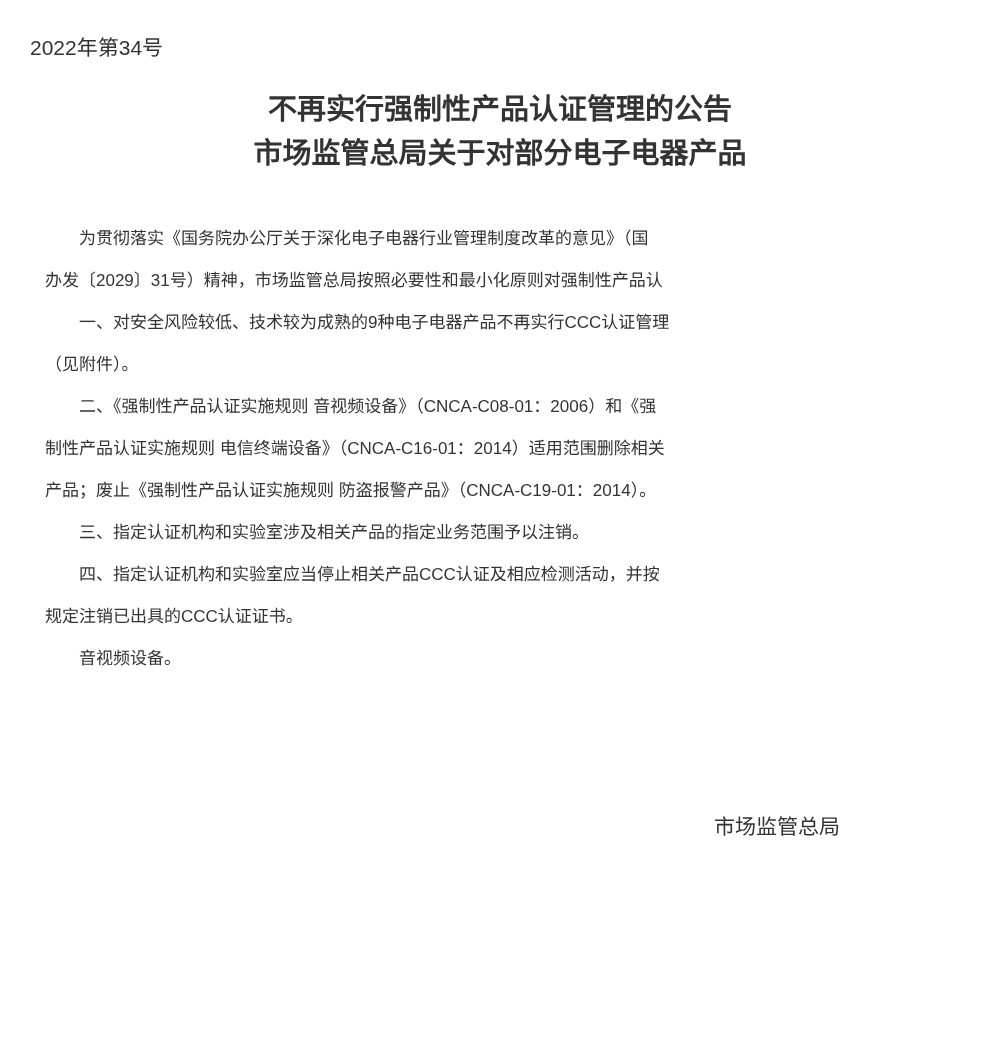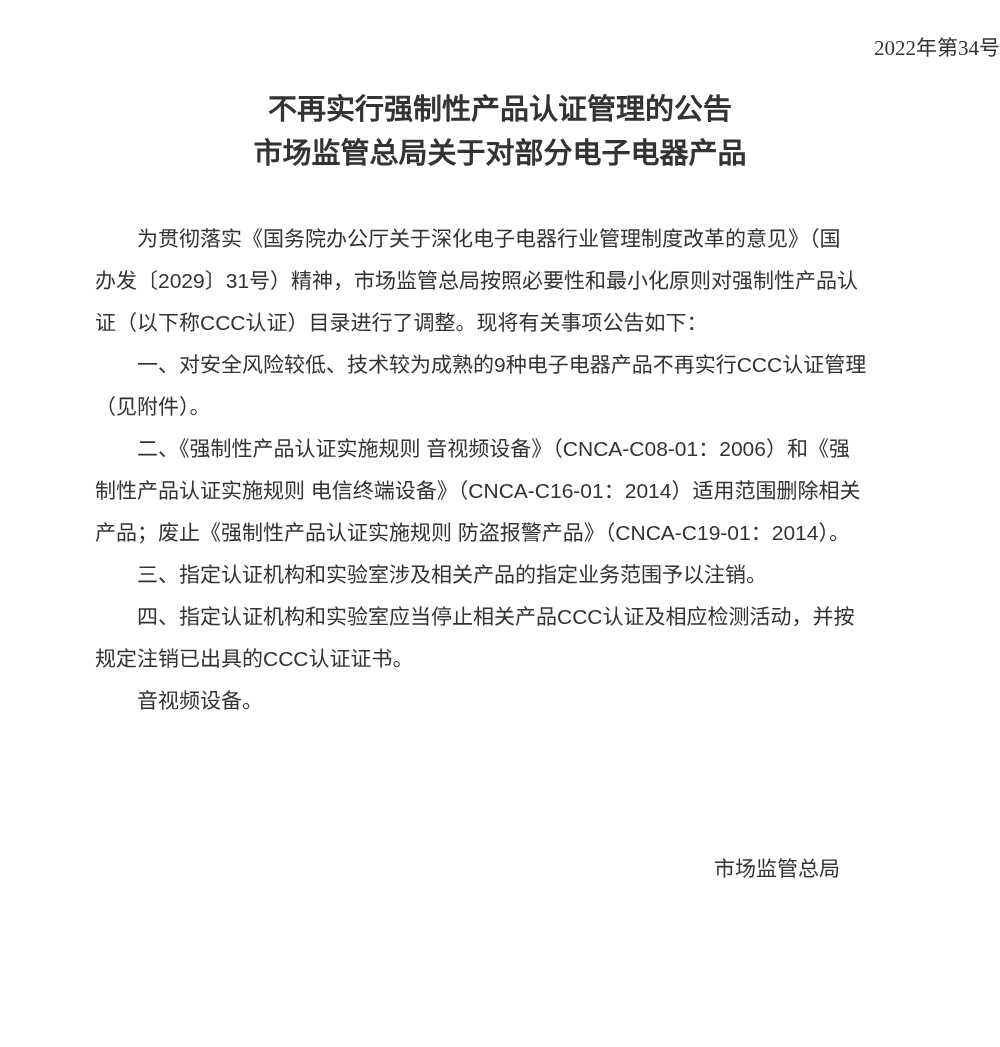--- a/index.html
+++ b/index.html
@@ -11,42 +11,42 @@
     position: relative;
     width: 1000px;
     height: 1047px;
     background: #ffffff;
     color: #333333;
     font-family: "Liberation Sans", sans-serif;
     overflow: hidden;
   }
   .docnum {
     padding-top: 36px;
-    text-align: right;
-    font-family: Liberation Serif, serif;
+    text-align: left;
+    font-family: Liberation Sans, sans-serif;
     font-size: 21px;
     line-height: 24px;
     font-weight: 400;
     padding-left: 30px;
   }
   .title {
     margin: 27px 0 0 0;
     text-align: center;
     font-size: 29px;
     font-weight: 700;
     line-height: 44px;
     color: #333333;
   }
   .title .title-line {
     display: block;
     white-space: nowrap;
   }
   .doc-body {
-    margin: 43px 85px 0 95px;
-    font-size: 21px;
+    margin: 43px 85px 0 45px;
+    font-size: 17px;
     line-height: 42px;
   }
   .doc-body .line {
     white-space: nowrap;
   }
   .doc-body .line.indent {
     text-indent: 2em;
   }
   .attachment {
     margin: 42px 85px 0 95px;
@@ -74,21 +74,20 @@
   <div class="docnum">2022年第34号</div>
 
   <h1 class="title">
     <span class="title-line">不再实行强制性产品认证管理的公告</span>
     <span class="title-line">市场监管总局关于对部分电子电器产品</span>
   </h1>
 
   <div class="doc-body">
       <div class="line indent">为贯彻落实《国务院办公厅关于深化电子电器行业管理制度改革的意见》（国</div>
       <div class="line">办发〔2029〕31号）精神，市场监管总局按照必要性和最小化原则对强制性产品认</div>
-      <div class="line">证（以下称CCC认证）目录进行了调整。现将有关事项公告如下：</div>
       <div class="line indent">一、对安全风险较低、技术较为成熟的9种电子电器产品不再实行CCC认证管理</div>
       <div class="line">（见附件）。</div>
       <div class="line indent">二、《强制性产品认证实施规则 音视频设备》（CNCA-C08-01：2006）和《强</div>
       <div class="line">制性产品认证实施规则 电信终端设备》（CNCA-C16-01：2014）适用范围删除相关</div>
       <div class="line">产品；废止《强制性产品认证实施规则 防盗报警产品》（CNCA-C19-01：2014）。</div>
       <div class="line indent">三、指定认证机构和实验室涉及相关产品的指定业务范围予以注销。</div>
       <div class="line indent">四、指定认证机构和实验室应当停止相关产品CCC认证及相应检测活动，并按</div>
       <div class="line">规定注销已出具的CCC认证证书。</div>
       <div class="line indent">音视频设备。</div>
     </div>

